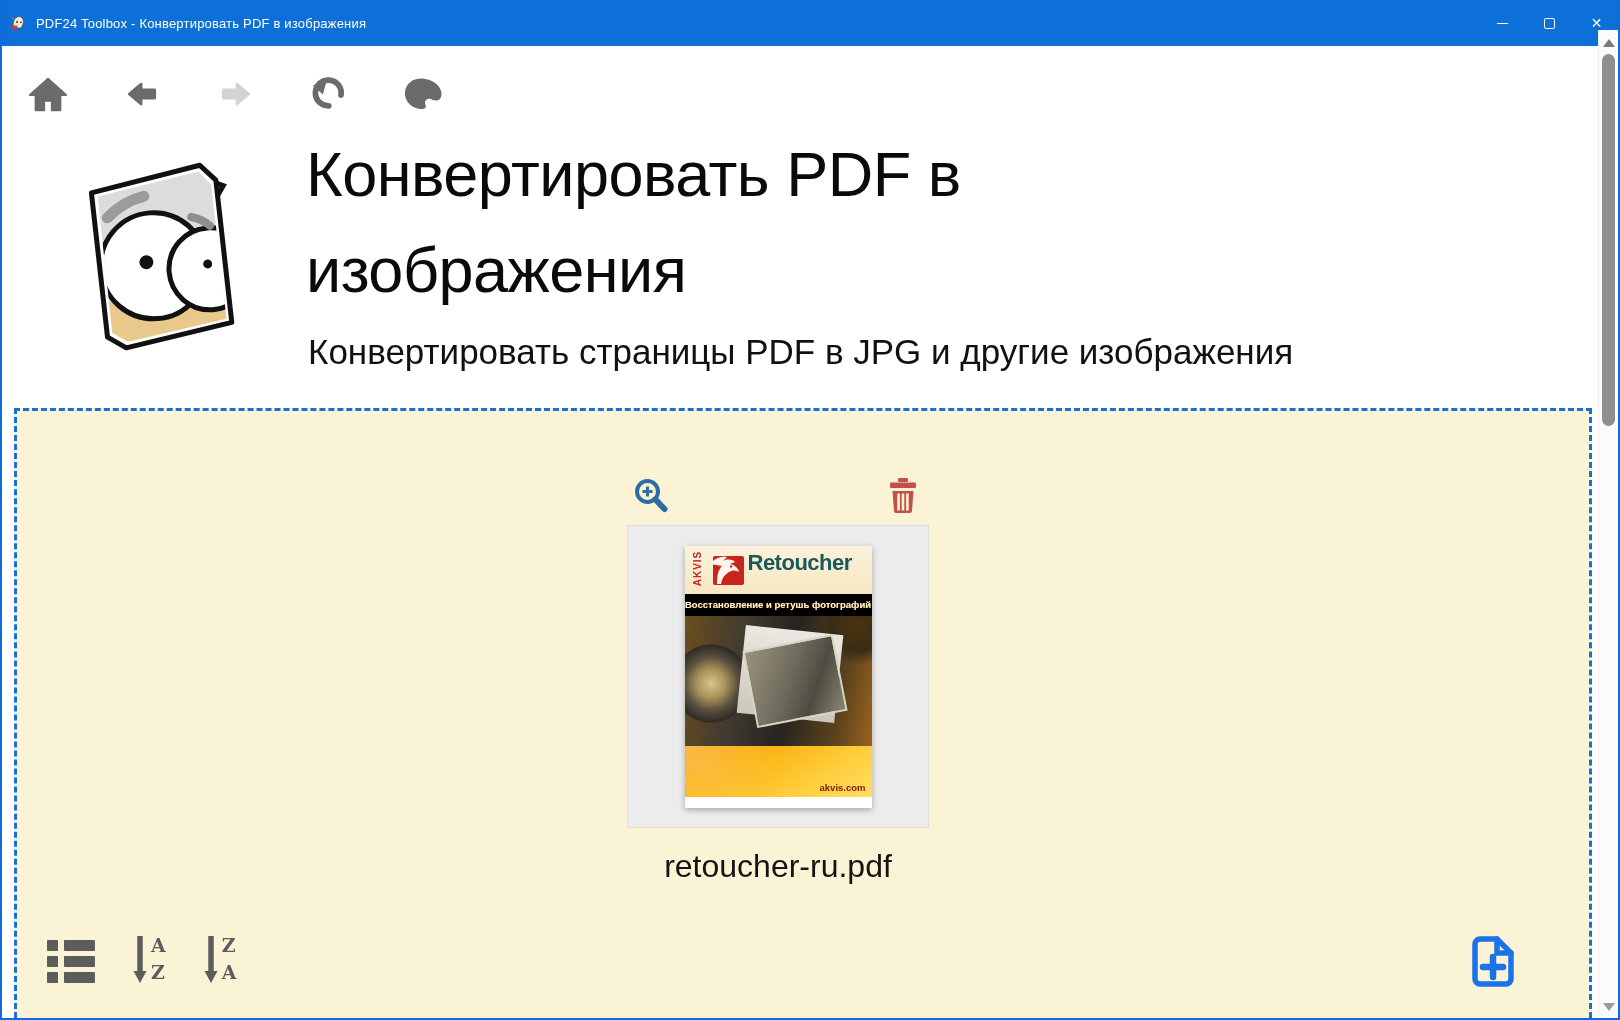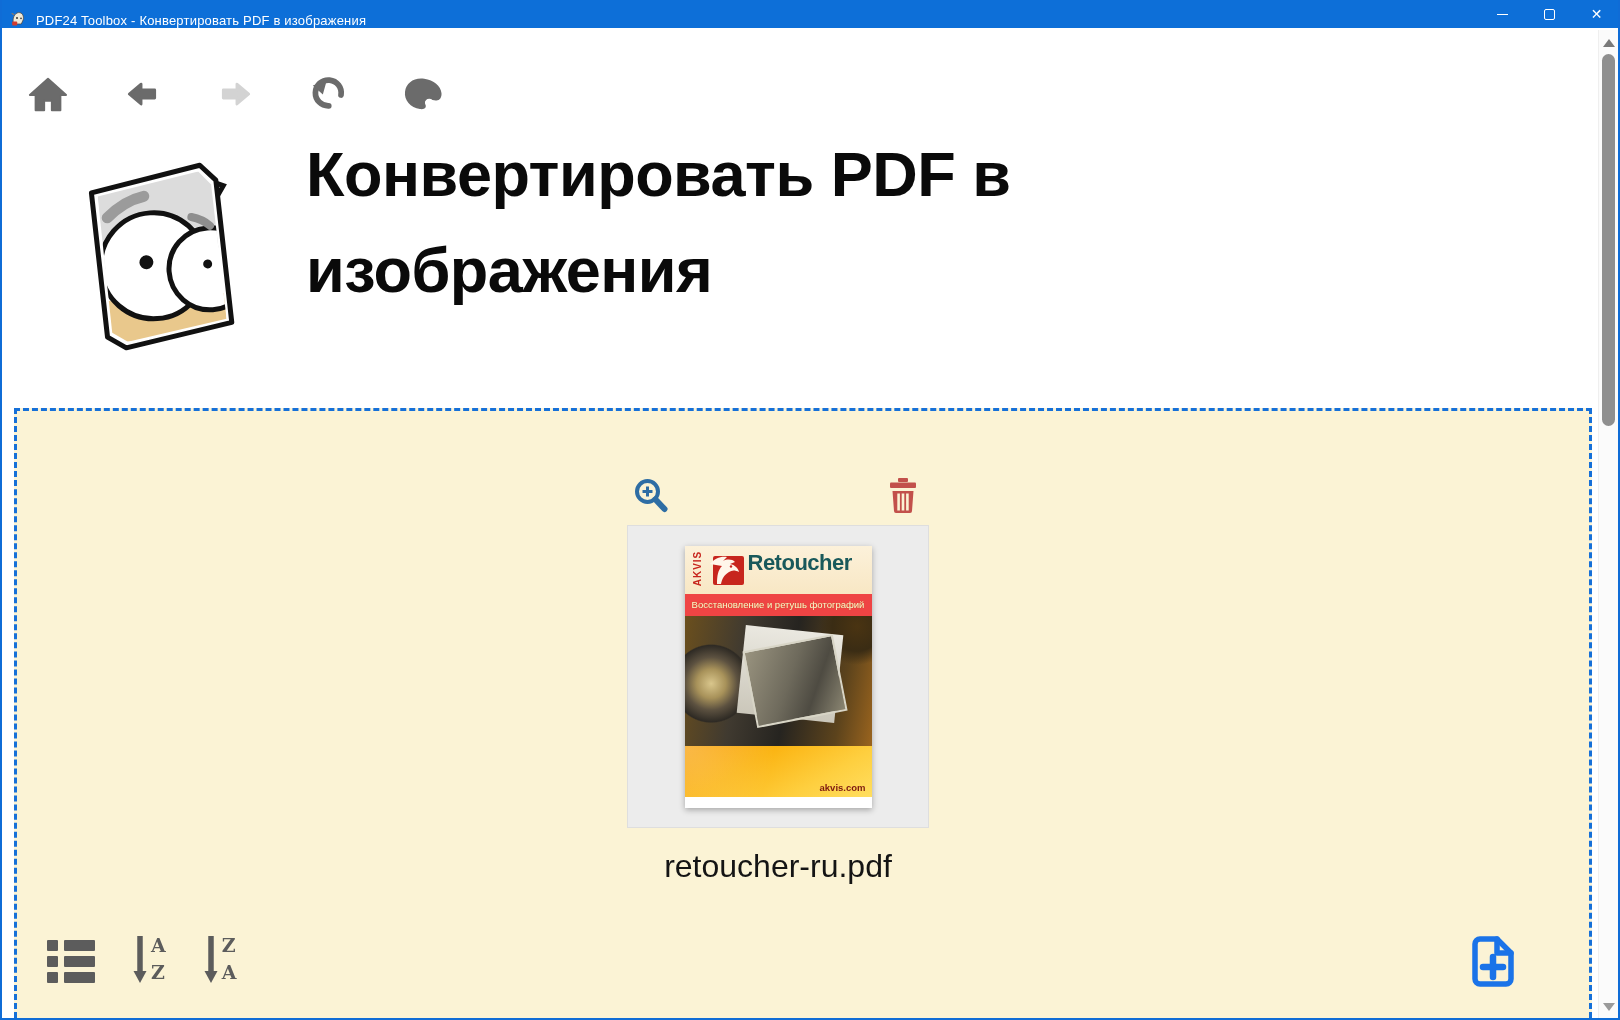--- a/index.html
+++ b/index.html
@@ -1,37 +1,37 @@
 <!DOCTYPE html>
 <html><head>
 <meta charset="utf-8">
 <style>
   * { margin:0; padding:0; box-sizing:border-box; }
   html,body { width:1620px; height:1020px; overflow:hidden; background:#fff;
               font-family:"Liberation Sans","DejaVu Sans",sans-serif; }
   .window { position:absolute; inset:0; background:#fff; border:2px solid #0F6CD6; border-top:none; overflow:hidden; }
 
   
-  .titlebar { position:absolute; top:0; left:-2px; right:-2px; height:28px; background:#0D6FD8;
-              display:flex; align-items:flex-end; color:#fff; }
+  .titlebar { position:absolute; top:0; left:-2px; right:-2px; height:46px; background:#0D6FD8;
+              display:flex; align-items:center; color:#fff; }
   .app-icon { width:18px; height:18px; margin-left:9px; flex:0 0 auto; }
   .title-text { margin-left:9px; font-size:13px; letter-spacing:0.2px; white-space:nowrap; }
   .controls { margin-left:auto; display:flex; height:100%; }
   .ctrl { width:47px; height:100%; display:flex; align-items:center; justify-content:center; cursor:default; }
   .min-glyph { display:block; width:11px; height:0; border-top:1.6px solid #fff; }
   .max-box { display:block; width:11px; height:11px; border:1.6px solid #fff; border-radius:2px; }
   .close-glyph { font-size:14px; line-height:1; }
 
   
   .toolbar { position:absolute; top:70px; left:24px; display:flex; gap:50px; }
   .tb-btn { width:44px; height:48px; display:flex; align-items:center; justify-content:center; cursor:pointer; }
 
   
   .doc-cartoon { position:absolute; left:56px; top:146px; width:212px; height:218px; }
-  .heading { position:absolute; left:304px; top:126px; width:860px; font-size:63px; font-weight:bold;
+  .heading { position:absolute; left:304px; top:126px; width:860px; font-size:63px; font-weight:normal;
              line-height:96px; color:#0a0a0a; letter-spacing:-0.5px; }
   .subtitle { position:absolute; left:306px; top:332px; width:1200px; font-size:35px; color:#111; }
 
   
   .dropzone { position:absolute; left:12px; top:408px; width:1578px; height:646px;
               background:#FBF3D5; border:3px dashed #1670D8; }
   .icon-btn { position:absolute; cursor:pointer; }
   .zoom-btn { left:616px; top:66px; width:36px; height:38px; }
   .trash-btn { left:869px; top:65px; width:34px; height:38px; }
 
@@ -39,21 +39,21 @@
                background:#ECECEC; border:1px solid #DEDEDE;
                display:flex; align-items:center; justify-content:center; cursor:pointer; }
   .thumb { width:187px; height:262px; box-shadow:0 2px 6px rgba(0,0,0,0.30); display:flex; flex-direction:column;
            overflow:hidden; background:#fff; }
   .thumb-top { height:48px; background:linear-gradient(180deg,#FCF1DA 0%,#F8E7C4 100%);
                display:flex; align-items:center; position:relative; }
   .akvis-vert { position:absolute; left:-8px; top:17px; transform:rotate(-90deg); transform-origin:center;
                 width:40px; text-align:center; font-size:10px; font-weight:bold; color:#C7251D; letter-spacing:1px; }
   .horse-logo { position:absolute; left:24px; top:8px; width:36px; height:33px; }
   .retoucher { position:absolute; left:63px; top:4px; font-size:22px; font-weight:bold; color:#19595B; letter-spacing:-0.5px; }
-  .thumb-strip { height:22px; background:#ef4444; color:#FDF3D6; font-size:9.5px; font-weight:normal;
+  .thumb-strip { height:22px; background:#000000; color:#FDF3D6; font-size:9.5px; font-weight:bold;
                  display:flex; align-items:center; justify-content:center; white-space:nowrap;
                  text-shadow:0 0 1px #B36A00; }
   .thumb-photo { height:130px; position:relative; overflow:hidden;
     background:
       radial-gradient(circle 66px at 14% 52%, #D9C68C 0%, #A8925A 22%, #5C5140 40%, #2E2A24 58%, rgba(0,0,0,0) 60%),
       radial-gradient(circle 55px at 92% 8%, #4A3412 0%, #3A2C14 45%, rgba(0,0,0,0) 70%),
       linear-gradient(100deg,#6B4F1D 0%,#403A30 30%,#262420 55%,#5C431C 82%,#9A641E 100%); }
   .paper-back { position:absolute; left:56px; top:14px; width:98px; height:88px; transform:rotate(6deg);
                 background:linear-gradient(180deg,#EAE8E0 0%,#CBC7BA 100%); }
   .old-photo { position:absolute; left:64px; top:26px; width:92px; height:78px; transform:rotate(-11deg);
@@ -161,20 +161,21 @@
           <circle cx="151" cy="126" r="41" fill="#fff" stroke="#111" stroke-width="5"></circle>
           <circle cx="149" cy="121" r="4.5" fill="#111"></circle>
           <path d="M52 68 Q70 52 90 49" stroke="#9B9B9B" stroke-width="11" fill="none" stroke-linecap="round"></path>
           <path d="M136 73 Q147 76 154 83" stroke="#8E8E8E" stroke-width="8" fill="none" stroke-linecap="round"></path>
         </g>
       </g>
     </svg>
   </div>
 
   <h1 class="heading">Конвертировать PDF в изображения</h1>
+  <div class="subtitle">Конвертировать страницы PDF в JPG и другие изображения</div>
 
   <div class="dropzone">
 
     <div class="icon-btn zoom-btn">
       <svg width="36" height="38" viewBox="0 0 36 38">
         <g stroke="#2E6DA4" fill="none">
           <circle cx="14.5" cy="14.5" r="10.5" stroke-width="4"></circle>
           <line x1="22.5" y1="22.5" x2="31.5" y2="32" stroke-width="6" stroke-linecap="round"></line>
           <line x1="14.5" y1="9.5" x2="14.5" y2="19.5" stroke-width="3"></line>
           <line x1="9.5" y1="14.5" x2="19.5" y2="14.5" stroke-width="3"></line>

